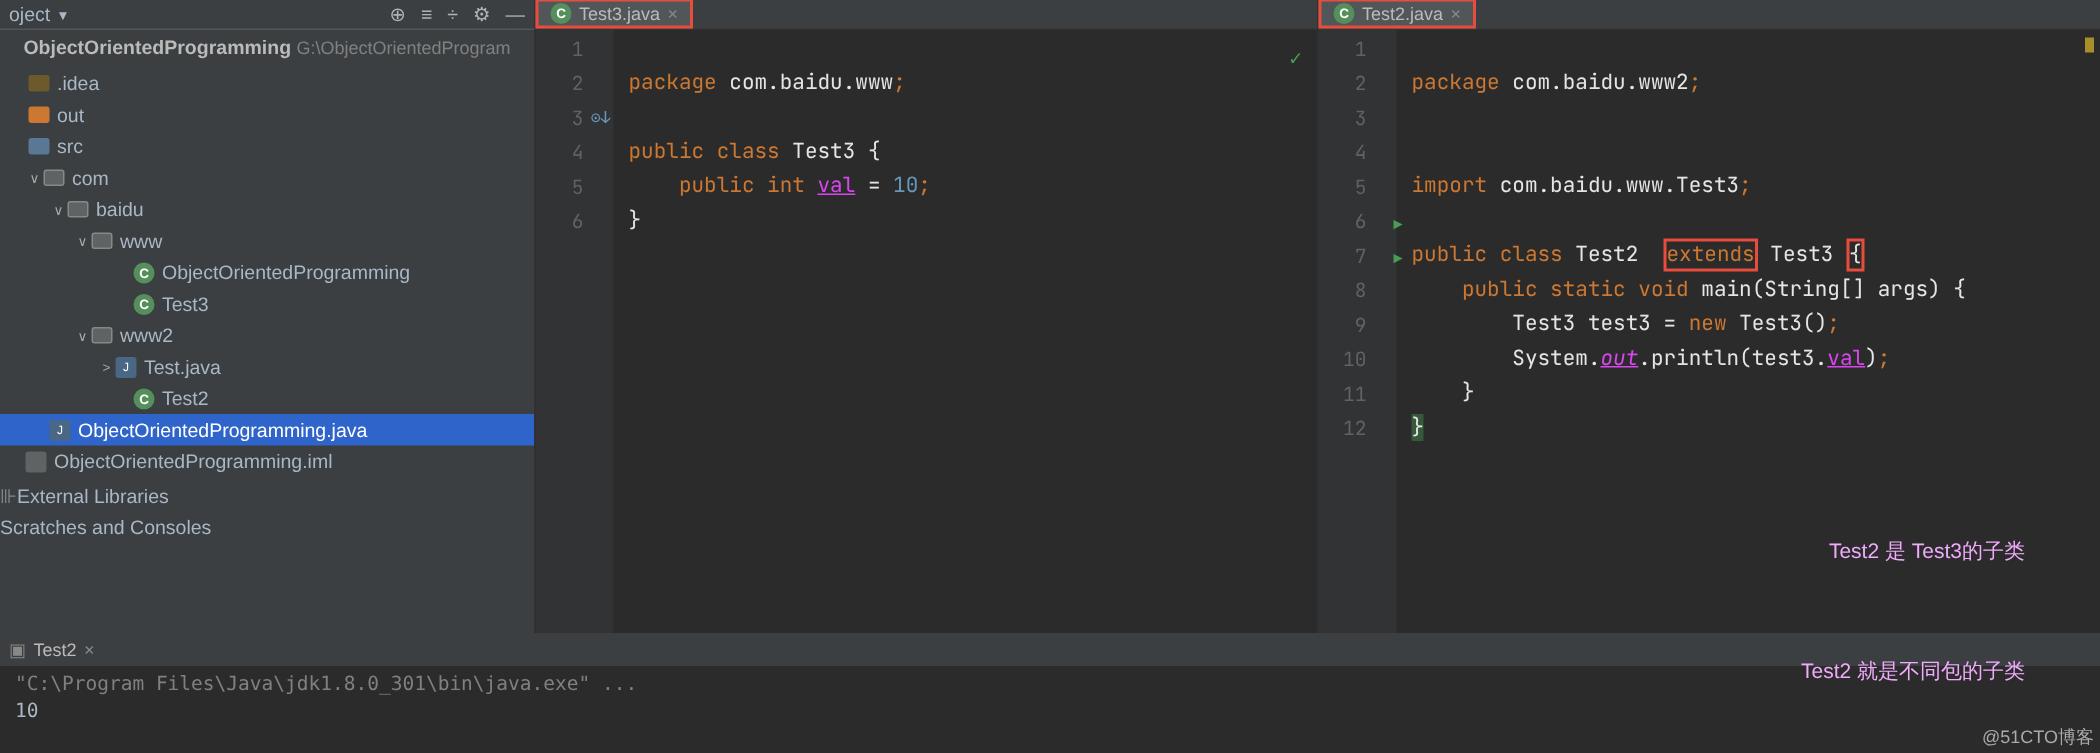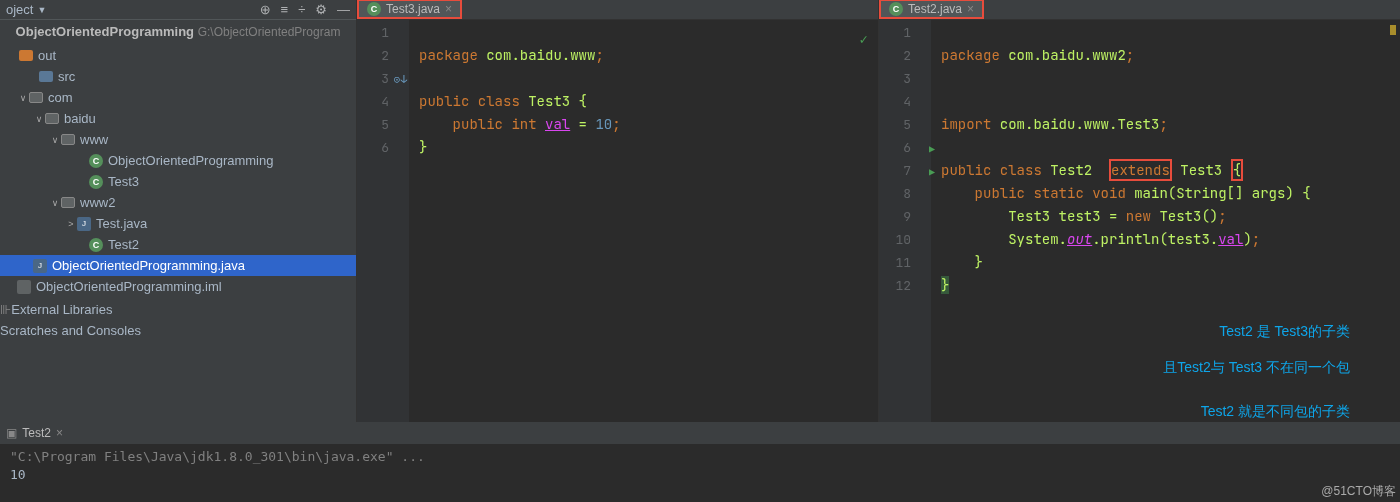--- a/index.html
+++ b/index.html
@@ -31,28 +31,28 @@
 .tab-strip { height: 20px; background: #3c3f41; display: flex; align-items: flex-end; border-bottom: 1px solid #323232; }
 .tab { height: 20px; background: #515658; display: flex; align-items: center; padding: 0 8px; font-size: 12px; color: #bbbbbb; gap: 5px; }
 .tab.highlighted { border: 2px solid #e74c3c; }
 .close-x { color: #888; font-size: 12px; }
 .code-area { flex: 1; display: flex; font-family: 'Consolas', 'JetBrains Mono', monospace; font-size: 14px; position: relative; }
 .gutter { width: 52px; text-align: right; color: #606366; background: #313335; padding-right: 20px; line-height: 23px; font-size: 13px; padding-top: 1px; position: relative; }
 .gutter-marks { position: absolute; right: 2px; top: 0; width: 14px; }
 .run-mark { color: #499c54; font-size: 10px; position: absolute; }
 .code-body { flex: 1; white-space: pre; line-height: 23px; padding-left: 10px; position: relative; padding-top: 1px; }
 .kw { color: #cc7832; }
-.id { color: #bef264; }
+.id { color: #e5e5e5; }
 .num { color: #6897bb; }
 .field { color: #d946ef; text-decoration: underline; }
 .semicolon { color: #cc7832; }
 .check { position: absolute; right: 10px; top: 8px; color: #499c54; }
 .warn { position: absolute; right: 4px; top: 5px; width: 6px; height: 10px; background: #a98e2c; }
 .red-box { border: 2px solid #e74c3c; }
-.annot { position: absolute; right: 50px; color: #0ea5e9; font-size: 14px; font-family: 'Microsoft YaHei', sans-serif; }
+.annot { position: absolute; right: 50px; color: #f0abfc; font-size: 14px; font-family: 'Microsoft YaHei', sans-serif; margin-top: 36px; }
 .bottom-scroll { height: 14px; background: #3c3f41; display: flex; align-items: center; position: relative; }
 .run-panel { height: 80px; background: #2b2b2b; display: flex; flex-direction: column; }
 .run-tab-bar { height: 22px; background: #3c3f41; display: flex; align-items: center; padding-left: 6px; }
 .run-tab { display: flex; align-items: center; gap: 5px; color: #bbbbbb; font-size: 12px; }
 .run-output { flex: 1; font-family: Consolas, monospace; font-size: 13px; padding: 4px 10px; line-height: 18px; }
 .stdout { color: #a9b7c6; }
 .credit { position: absolute; right: 4px; bottom: 2px; color: #aaa; font-size: 12px; }
 </style>
 </head>
 <body>
@@ -75,25 +75,32 @@
     </div>
   </div>
   <div class="proj-title">
     <span class="proj-name">ObjectOrientedProgramming</span>
     <span class="proj-path">G:\ObjectOrientedProgram</span>
   </div>
   <div class="tree" id="tree">
           <div class="tree-row" style="padding-left: 8px;">
             <span class="chevron"></span>
             <span class="fi">
+              <span class="folder-idea"></span>
+            </span>
+            <span>.idea</span>
+          </div>
+          <div class="tree-row" style="padding-left: 8px;">
+            <span class="chevron"></span>
+            <span class="fi">
               <span class="folder-out"></span>
             </span>
             <span>out</span>
           </div>
-          <div class="tree-row" style="padding-left: 8px; margin-left: 20px;">
+          <div class="tree-row" style="padding-left: 8px;">
             <span class="chevron"></span>
             <span class="fi">
               <span class="folder-src"></span>
             </span>
             <span>src</span>
           </div>
           <div class="tree-row" style="padding-left: 18px;">
             <span class="chevron">∨</span>
             <span class="fi">
               <span class="folder-pkg"></span>
@@ -245,21 +252,20 @@
 <span class="kw">import</span><span class="id"> com.baidu.www.Test3</span><span class="semicolon">;</span>
 
 <span class="kw">public class </span><span class="id">Test2  </span><span class="kw red-box">extends</span><span class="id"> Test3 </span><span class="id red-box">{</span>
 <span class="kw">    public static void </span><span class="id">main</span><span class="id">(String[] args) {</span>
 <span class="id">        Test3 test3 = </span><span class="kw">new </span><span class="id">Test3()</span><span class="semicolon">;</span>
 <span class="id">        System.</span><span class="field" style="font-style:italic">out</span><span class="id">.println(test3.</span><span class="field">val</span><span class="id">)</span><span class="semicolon">;</span>
 <span class="id">    }</span>
 <span class="id" style="background:#36593b">}</span>
       <div class="warn"></div>
       <div class="annot" style="top:300px">Test2 是 Test3的子类</div>
-      <div class="annot" style="top:336px">且Test2与 Test3 不在同一个包</div>
       <div class="annot" style="top:380px">Test2 就是不同包的子类</div>
     </div>
   </div>
 </div>
 </div>
 
 </div>
 
 <div class="run-panel">
   <div class="run-tab-bar">

